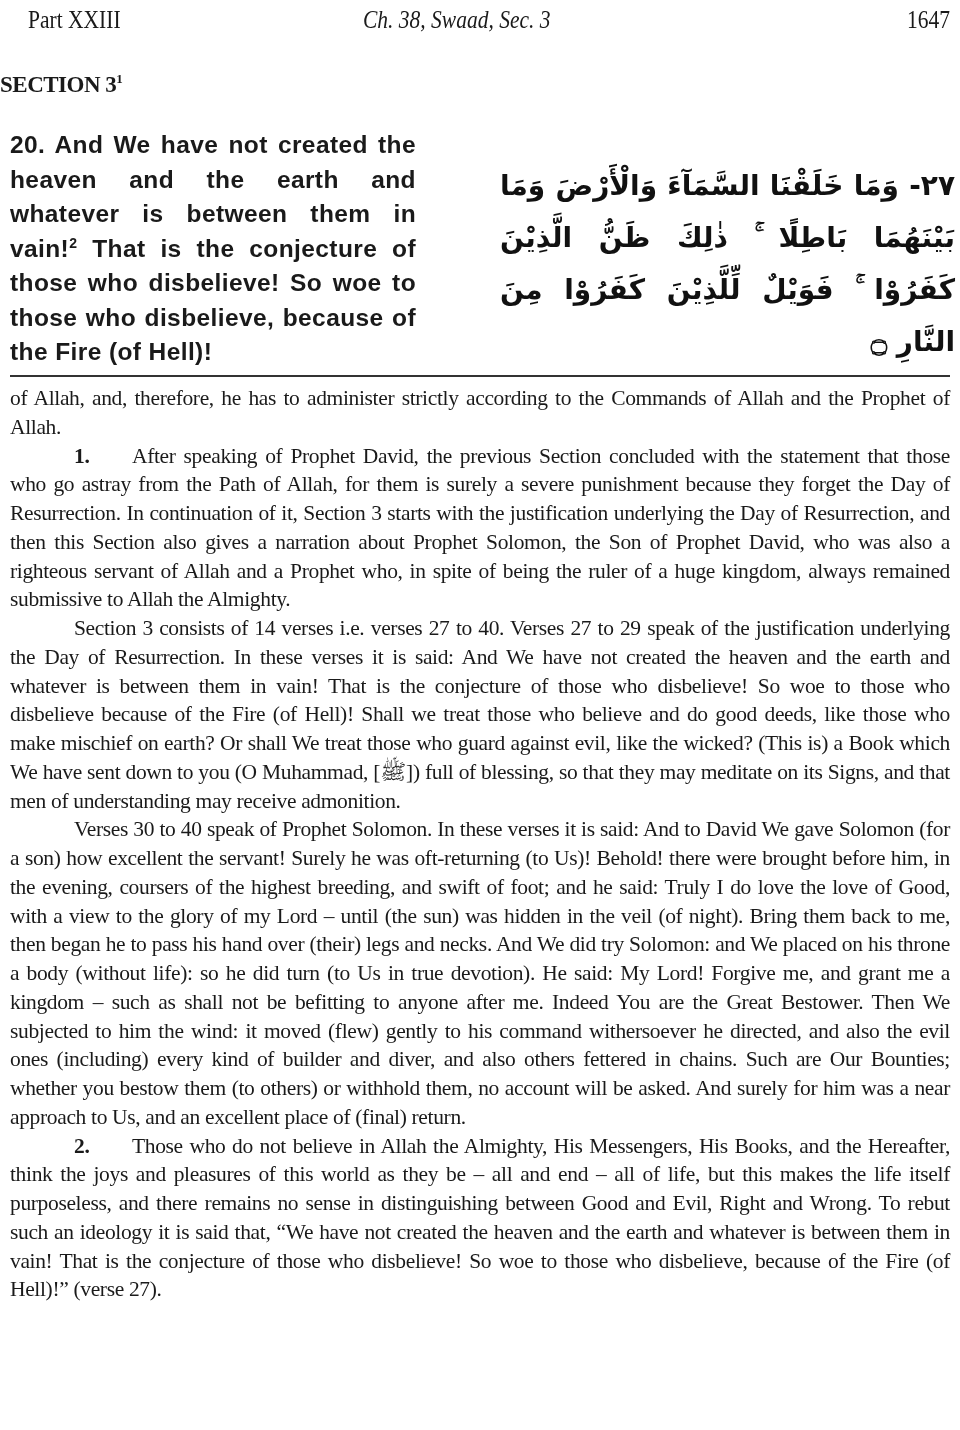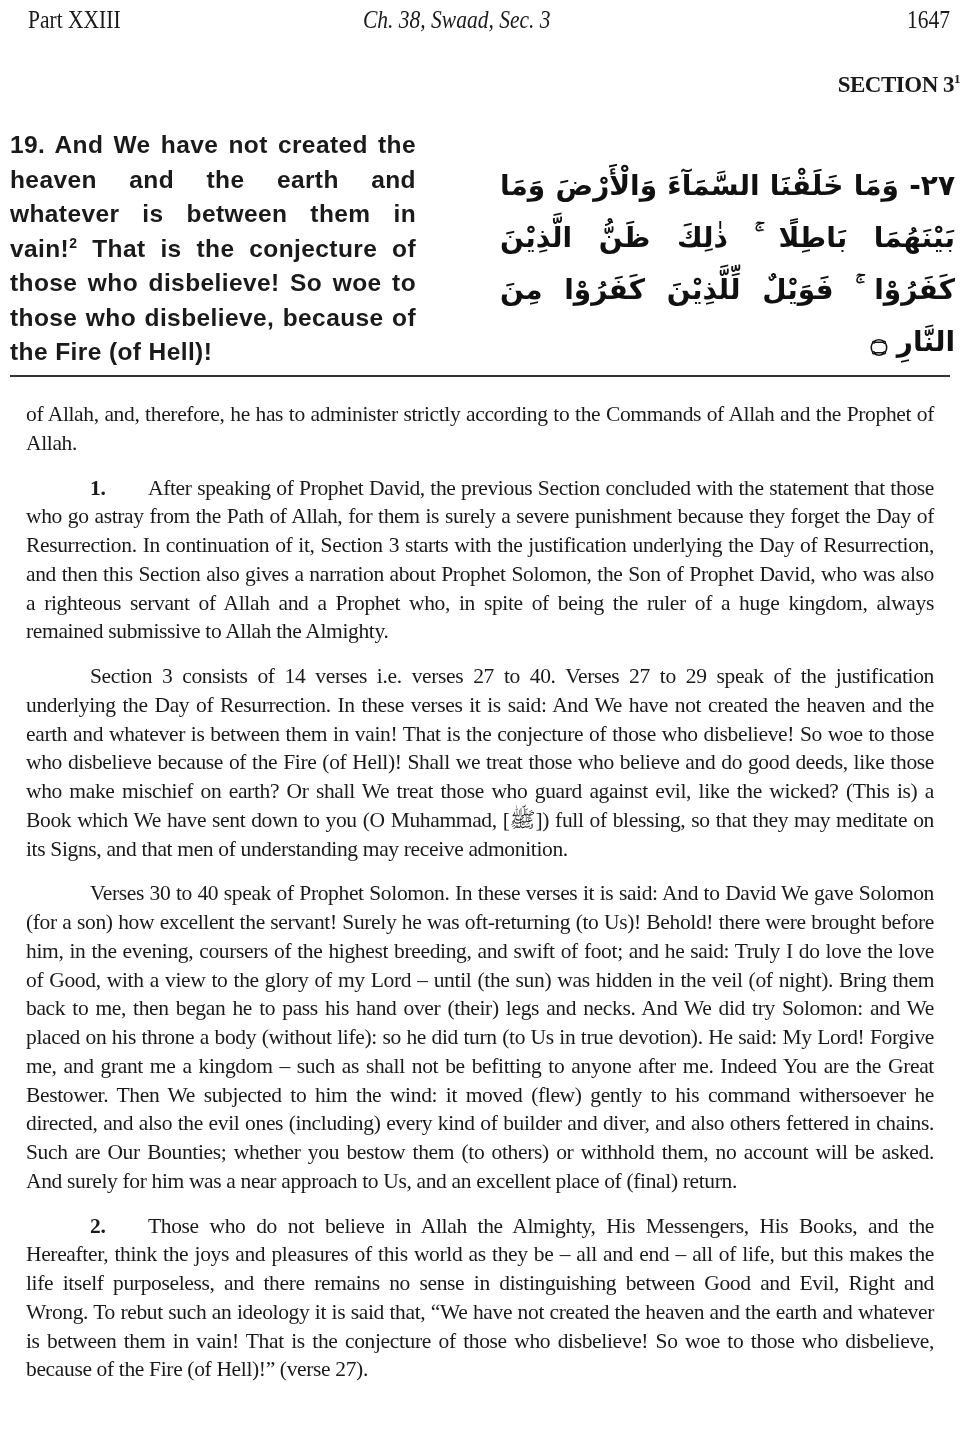--- a/index.html
+++ b/index.html
@@ -9,21 +9,21 @@
     font-family: "Liberation Serif", "DejaVu Serif", serif;
   }
   .header {
     position: absolute; top: 2px; left: 28px; right: 10px; height: 36px;
     font-size: 25px; line-height: 36px;
   }
   .header .left { position: absolute; left: 0; top: 0; transform: scaleX(0.86); transform-origin: left center; }
   .header .center { position: absolute; left: 335px; top: 0; font-style: italic; transform: scaleX(0.86); transform-origin: left center; }
   .header .right { position: absolute; right: 0; top: 0; transform: scaleX(0.86); transform-origin: right center; }
   .section-title {
-    position: absolute; top: 64px; left: 0; width: 960px; text-align: right;
+    position: absolute; top: 64px; left: 0; width: 960px; text-align: left;
     font-weight: bold; font-size: 23px; line-height: 30px; letter-spacing: -0.5px;
   }
   .section-title sup { font-size: 13px; vertical-align: 9px; }
   .verse-english {
     position: absolute; top: 128px; left: 10px; width: 406px;
     font-family: "Liberation Sans", "DejaVu Sans", sans-serif;
     font-weight: bold; font-size: 24.5px; line-height: 34.5px;
     text-align: justify; text-align-last: left; letter-spacing: 0.4px;
   }
   .verse-english sup { font-size: 14px; vertical-align: 9px; line-height: 0; }
@@ -35,41 +35,41 @@
   }
   .divider {
     position: absolute; top: 375px; left: 10px; width: 940px; height: 0;
     border-top: 2px solid #333;
   }
   .commentary {
     position: absolute; top: 384px; left: 10px; width: 940px;
     font-size: 21.5px; line-height: 28.75px;
   }
   .commentary p {
-    margin: 16px; text-align: justify; text-align-last: left;
+    margin: 0; text-align: justify; text-align-last: left;
     letter-spacing: -0.35px; word-spacing: 0px;
   }
   .commentary p.indent { text-indent: 64px; }
   .commentary .num { font-weight: bold; display: inline-block; width: 58px; text-indent: 0; }
 </style>
 </head>
 <body>
 
 <div class="header">
   <span class="left">Part XXIII</span>
   <span class="center">Ch. 38, Swaad, Sec. 3</span>
   <span class="right">1647</span>
 </div>
 
 <div class="section-title">
   <span>SECTION 3</span><sup>1</sup>
 </div>
 
 <div class="verse-english">
-  <span>19. And We have not created the heaven and the earth and whatever is between them in vain!</span><sup>2</sup><span> That is the conjecture of those who disbelieve! So woe to those who disbelieve, because of the Fire (of Hell)!</span>
+  <span>20. And We have not created the heaven and the earth and whatever is between them in vain!</span><sup>2</sup><span> That is the conjecture of those who disbelieve! So woe to those who disbelieve, because of the Fire (of Hell)!</span>
 </div>
 
 <div class="verse-arabic" lang="ar">٢٧- وَمَا خَلَقْنَا السَّمَآءَ وَالْأَرْضَ وَمَا بَيْنَهُمَا بَاطِلًا ۚ ذٰلِكَ ظَنُّ الَّذِيْنَ كَفَرُوْا ۚ فَوَيْلٌ لِّلَّذِيْنَ كَفَرُوْا مِنَ النَّارِ ۝</div>
 
 <div class="divider"></div>
 
 <div class="commentary">
   <p>of Allah, and, therefore, he has to administer strictly according to the Commands of Allah and the Prophet of Allah.</p>
   <p class="indent"><span class="num">1.</span><span>After speaking of Prophet David, the previous Section concluded with the statement that those who go astray from the Path of Allah, for them is surely a severe punishment because they forget the Day of Resurrection. In continuation of it, Section 3 starts with the justification underlying the Day of Resurrection, and then this Section also gives a narration about Prophet Solomon, the Son of Prophet David, who was also a righteous servant of Allah and a Prophet who, in spite of being the ruler of a huge kingdom, always remained submissive to Allah the Almighty.</span></p>
   <p class="indent">Section 3 consists of 14 verses i.e. verses 27 to 40. Verses 27 to 29 speak of the justification underlying the Day of Resurrection. In these verses it is said: And We have not created the heaven and the earth and whatever is between them in vain! That is the conjecture of those who disbelieve! So woe to those who disbelieve because of the Fire (of Hell)! Shall we treat those who believe and do good deeds, like those who make mischief on earth? Or shall We treat those who guard against evil, like the wicked? (This is) a Book which We have sent down to you (O Muhammad, [ﷺ]) full of blessing, so that they may meditate on its Signs, and that men of understanding may receive admonition.</p>

